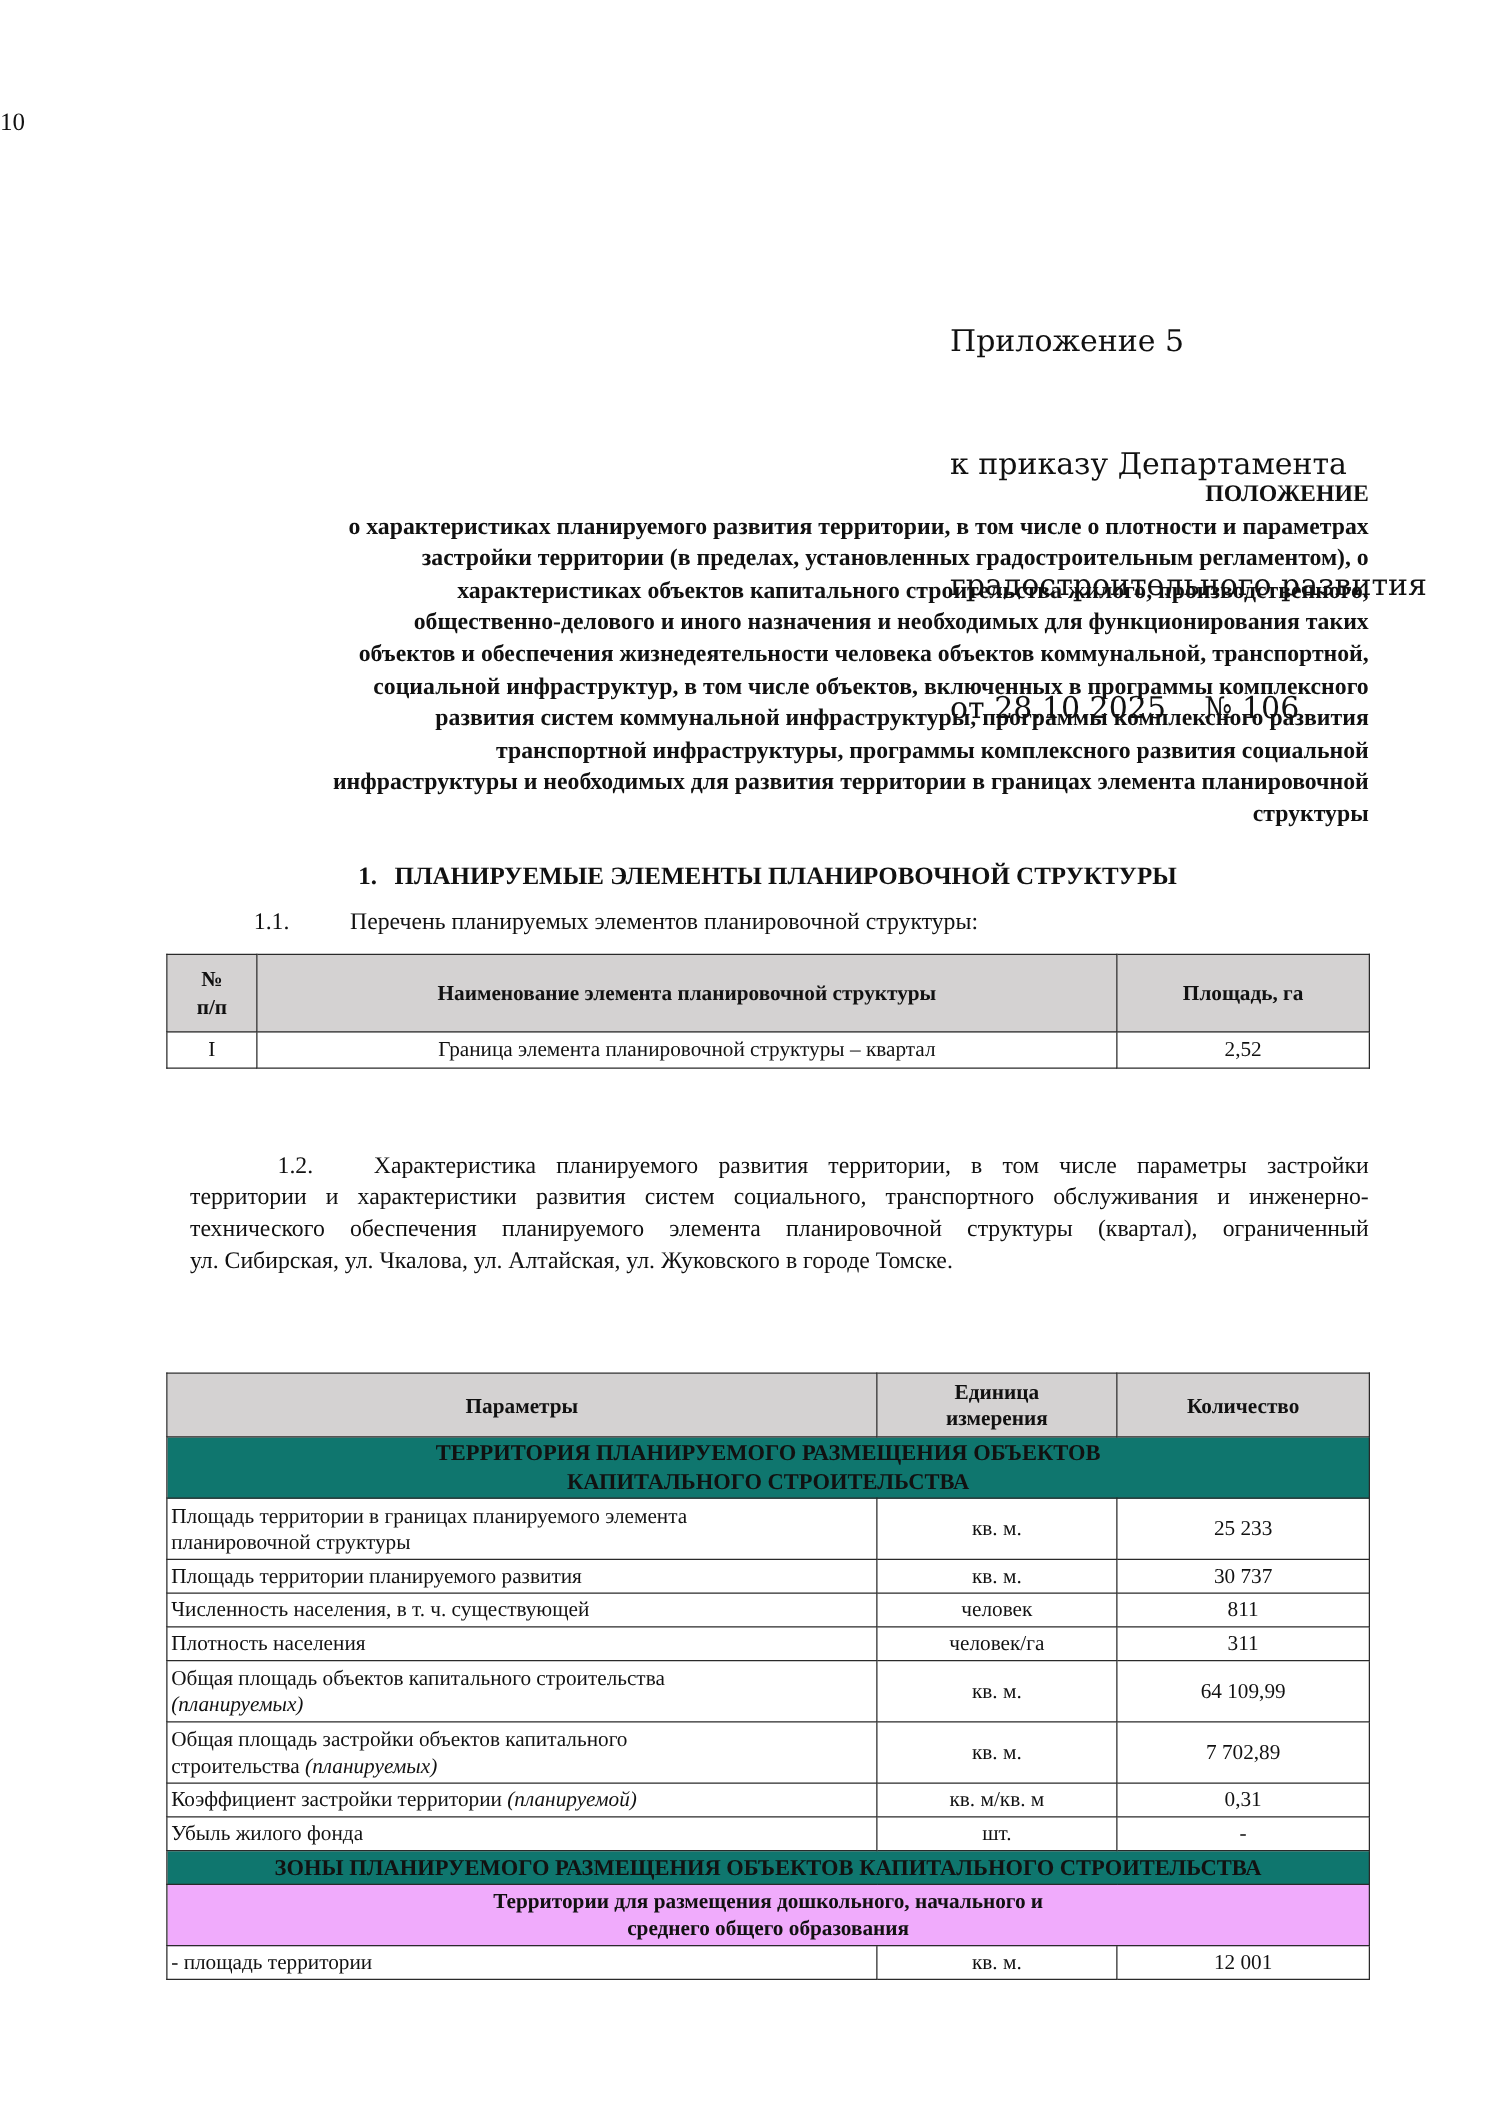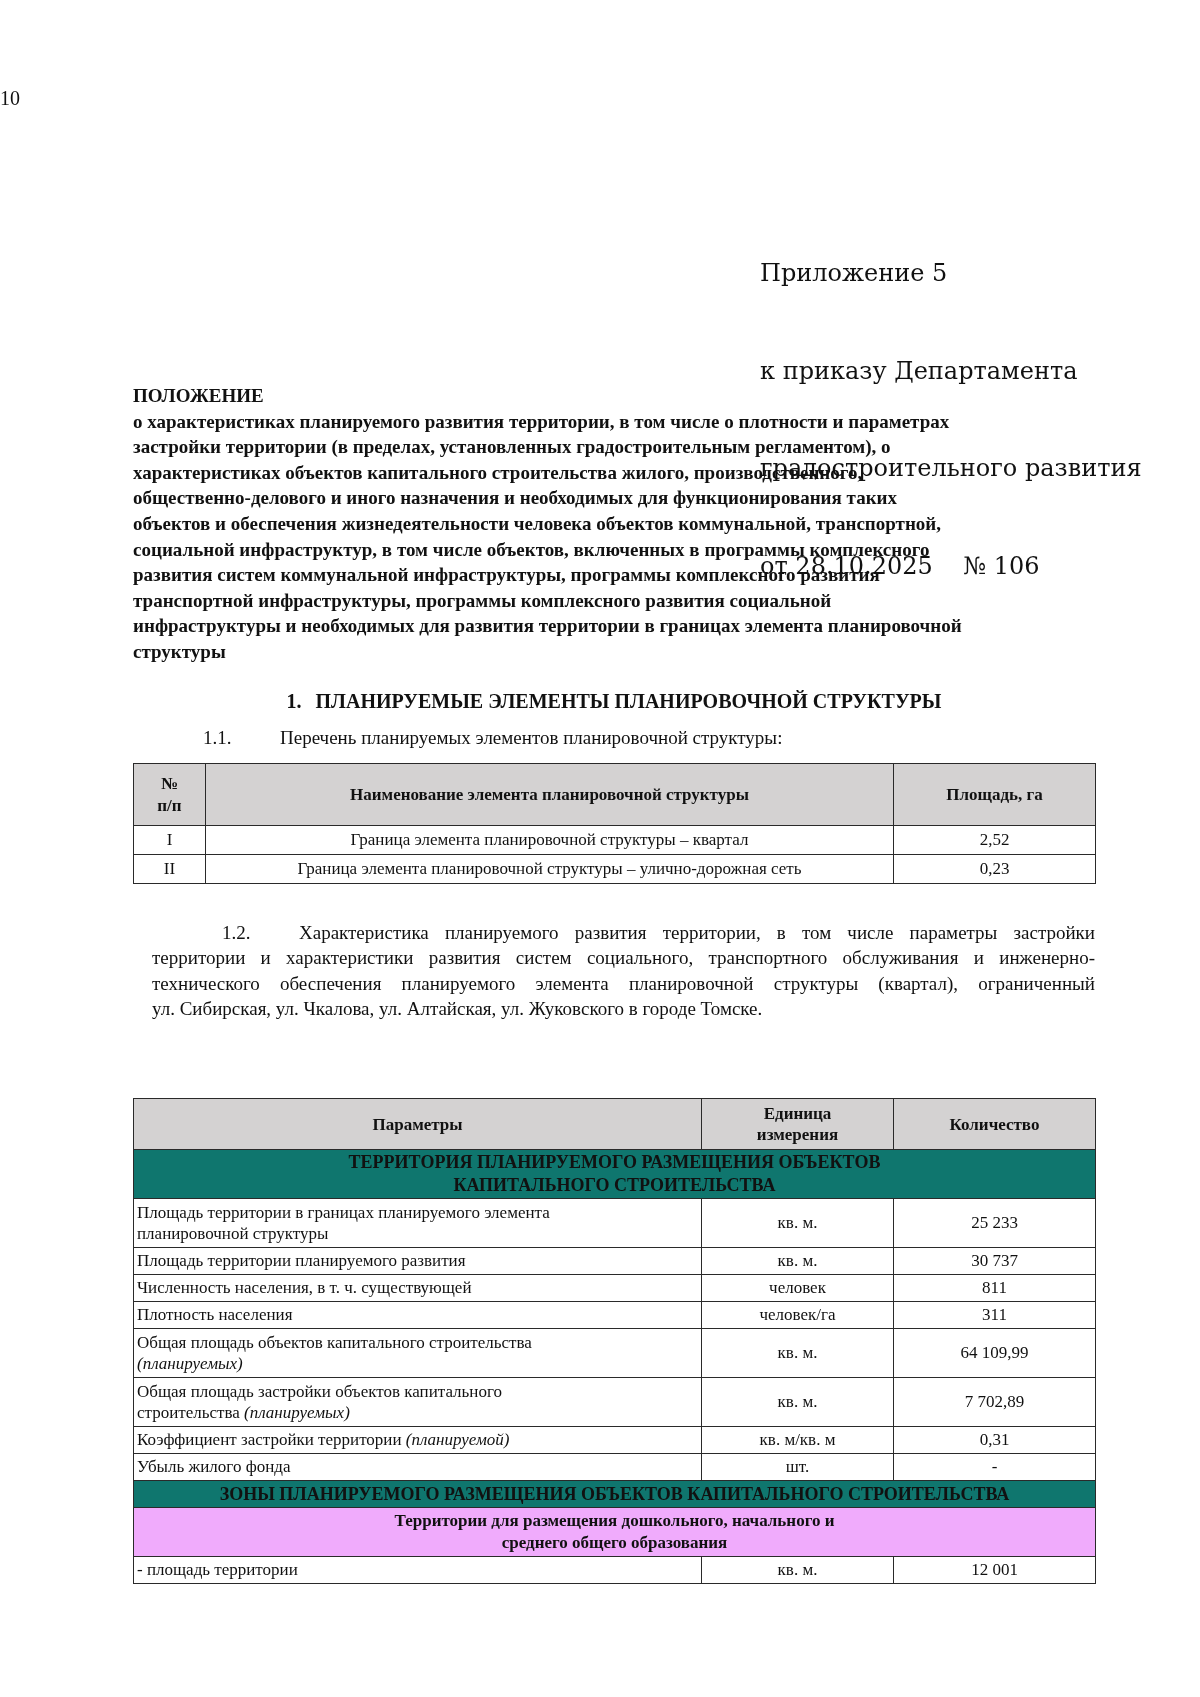--- a/index.html
+++ b/index.html
@@ -12,21 +12,21 @@
     .page-number {
       left: 0; width: 1200px; top: 86px; 
       font-size: 20px; line-height: 24px;
     }
     .appendix {
       left: 760px; top: 192px; font-family: "DejaVu Serif", serif;
       font-size: 24px; line-height: 32.5px; white-space: pre;
     }
     .appendix div { height: 32.5px; }
     .doc-title {
-      left: 133px; width: 962px; top: 383px; text-align: left;
+      left: 133px; width: 962px; top: 383px; text-align: right;
       font-weight: bold; font-size: 19px; line-height: 25.6px;
     }
     .doc-title .line { white-space: nowrap; }
     .section-heading {
       left: 133px; width: 962px; top: 688px; text-align: center;
       font-weight: bold; font-size: 20px; line-height: 26px;
     }
     .section-heading .num { display: inline-block; margin-right: 14px; }
     .subsection {
       left: 203px; top: 726px; font-size: 19px; line-height: 24px;
@@ -108,25 +108,20 @@
       <tr>
     <th><span>№</span><br><span>п/п</span></th>
     <th>Наименование элемента планировочной структуры</th>
     <th>Площадь, га</th>
   </tr>
   <tr>
     <td>I</td>
     <td>Граница элемента планировочной структуры – квартал</td>
     <td>2,52</td>
   </tr>
-  <tr>
-    <td>II</td>
-    <td>Граница элемента планировочной структуры – улично-дорожная сеть</td>
-    <td>0,23</td>
-  </tr>
 </tbody>
   </table>
 
 <div class="abs para">
   <span class="line"><span class="indent"></span><span class="num">1.2.</span><span>Характеристика планируемого развития территории, в том числе параметры застройки</span></span>
   <span class="line">территории и характеристики развития систем социального, транспортного обслуживания и инженерно-</span>
   <span class="line">технического обеспечения планируемого элемента планировочной структуры (квартал), ограниченный</span>
   <span class="line last">ул. Сибирская, ул. Чкалова, ул. Алтайская, ул. Жуковского в городе Томске.</span>
 </div>
 

